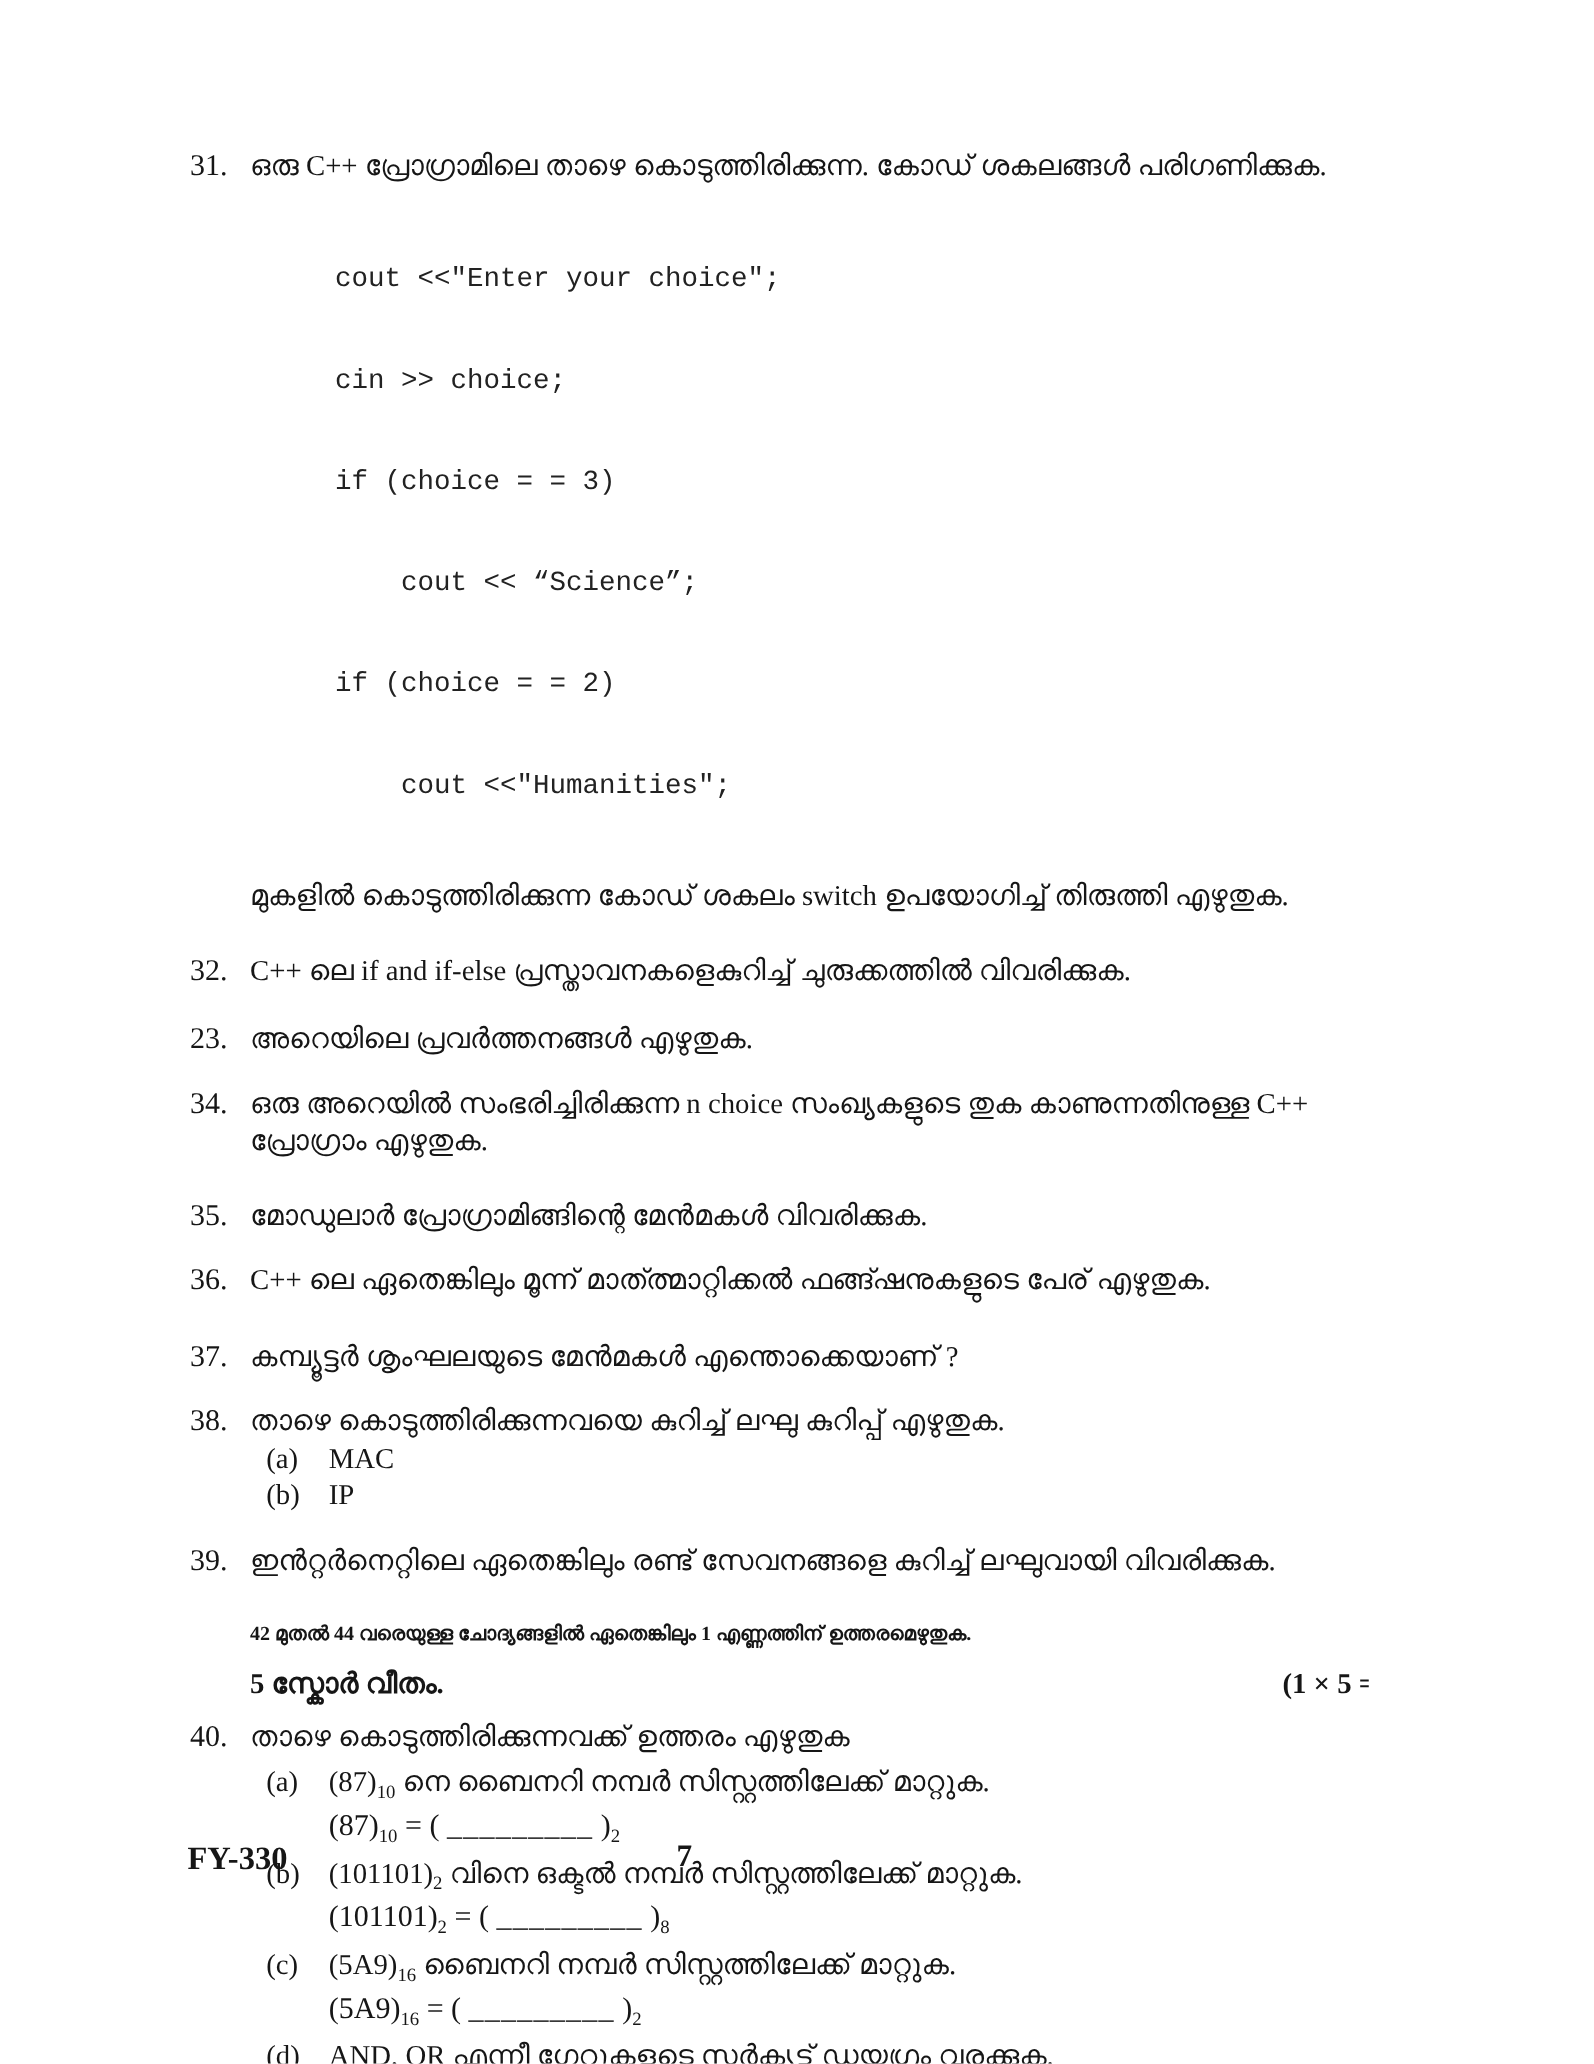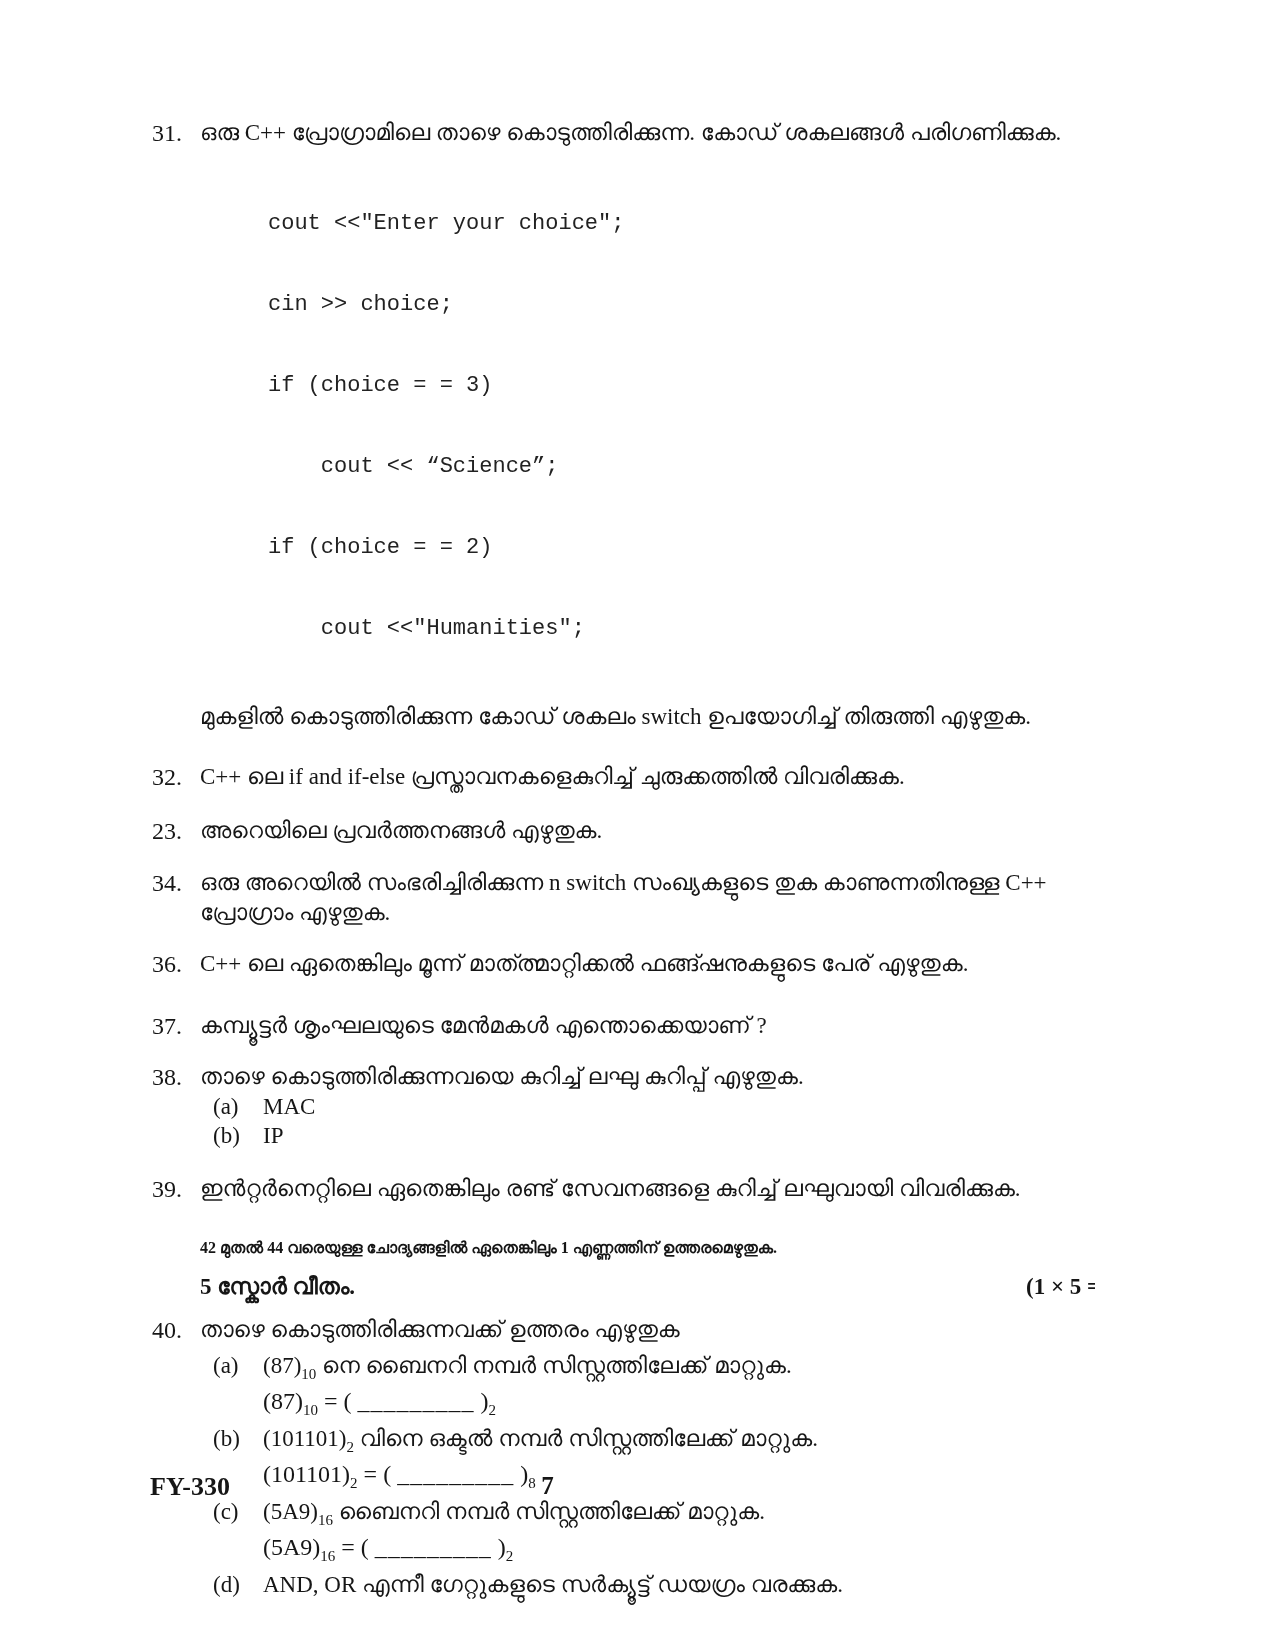--- a/index.html
+++ b/index.html
@@ -76,25 +76,33 @@
         <div class="qbody">
             <div class="qtext">അറെയിലെ പ്രവർത്തനങ്ങൾ എഴുതുക.</div>
           </div>
       </div>
     </section>
 
     <section style="margin-top:22px;">
       <div class="q">
         <span class="qnum">34.</span>
         <div class="qbody">
-            <div class="qtext">ഒരു അറെയിൽ സംഭരിച്ചിരിക്കുന്ന n switch സംഖ്യകളുടെ തുക കാണുന്നതിനുള്ള C++ പ്രോഗ്രാം എഴുതുക.</div>
-          </div>
-      </div>
-    </section>
-
+            <div class="qtext">ഒരു അറെയിൽ സംഭരിച്ചിരിക്കുന്ന n choice സംഖ്യകളുടെ തുക കാണുന്നതിനുള്ള C++ പ്രോഗ്രാം എഴുതുക.</div>
+          </div>
+      </div>
+    </section>
+
+    <section style="margin-top:30px;">
+      <div class="q">
+        <span class="qnum">35.</span>
+        <div class="qbody">
+            <div class="qtext">മോഡുലാർ പ്രോഗ്രാമിങ്ങിന്റെ മേൻമകൾ വിവരിക്കുക.</div>
+          </div>
+      </div>
+    </section>
 
     <section style="margin-top:21px;">
       <div class="q">
         <span class="qnum">36.</span>
         <div class="qbody">
             <div class="qtext">C++ ലെ ഏതെങ്കിലും മൂന്ന് മാത്ത്മാറ്റിക്കൽ ഫങ്ങ്ഷനുകളുടെ പേര് എഴുതുക.</div>
           </div>
       </div>
     </section>
 

